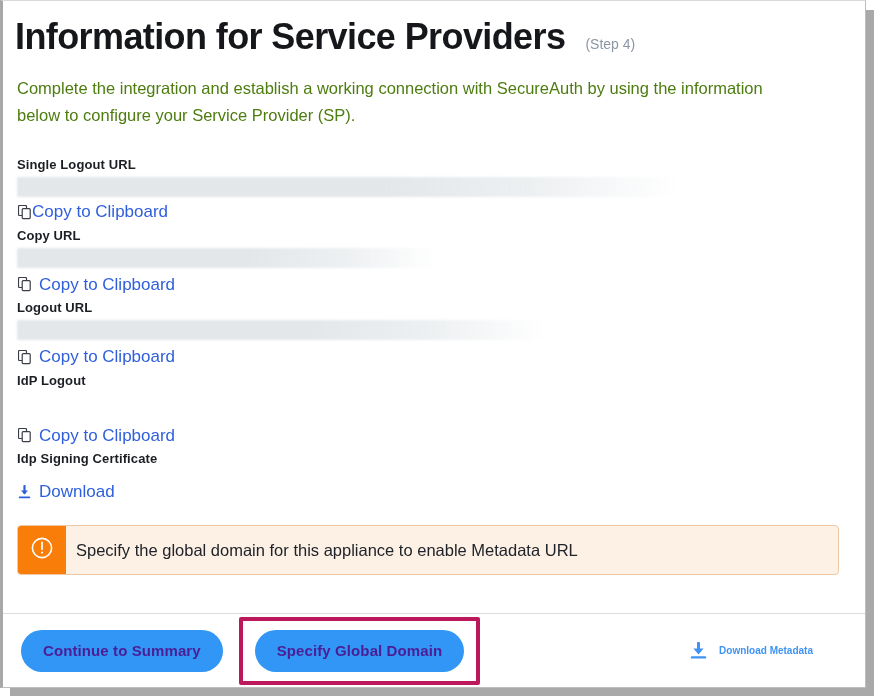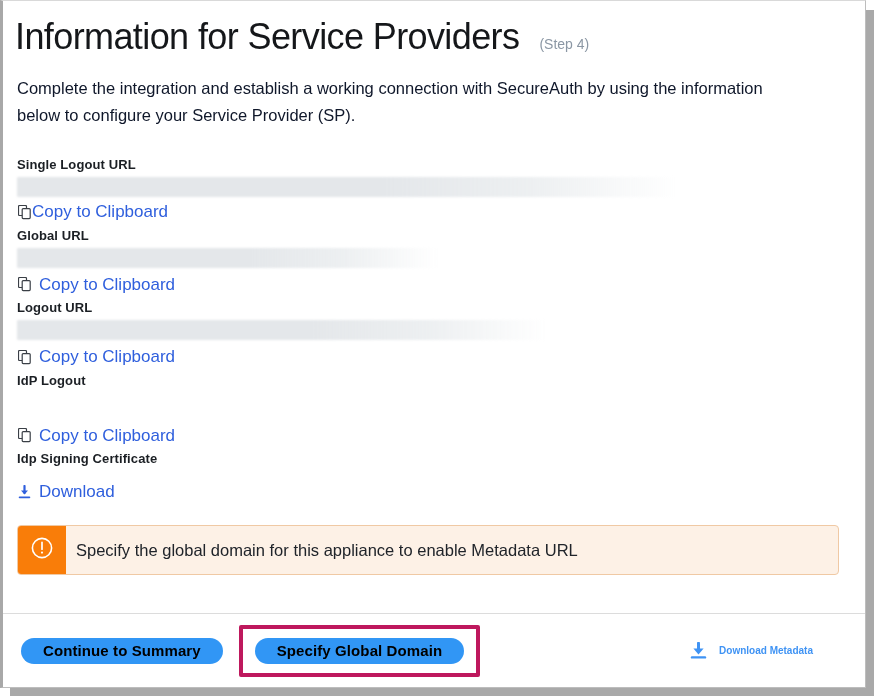--- a/index.html
+++ b/index.html
@@ -45,39 +45,39 @@
 
   
   .page-header {
     display: flex;
     align-items: baseline;
     padding-top: 14px;
     margin-left: -2px;
   }
   .page-title {
     font-size: 36px;
-    font-weight: 400;
+    font-weight: 700;
     color: #15171a;
     letter-spacing: -0.6px;
     line-height: 44px;
     white-space: nowrap;
   }
   .step-label {
     font-size: 14px;
     color: #8b97a4;
     margin-left: 20px;
     font-weight: 400;
     white-space: nowrap;
   }
 
   .page-subtitle {
     margin-top: 16px;
     font-size: 16.5px;
     line-height: 27px;
-    color: #0f172a;
+    color: #4d7c0f;
     max-width: 755px;
   }
 
   
   .fields { margin-top: 28px; }
   .field { margin-bottom: 4px; }
   .field-label {
     font-size: 13px;
     font-weight: 700;
     color: #1b1f24;
@@ -170,25 +170,25 @@
     top: 613px;
     bottom: 0;
     display: flex;
     align-items: center;
     padding: 0 14px;
   }
   .btn {
     border: none;
     border-radius: 22px;
     background: #3196f5;
-    color: #000000;
+    color: #4c1d95;
     font-family: "Liberation Sans", sans-serif;
     font-size: 15px;
     font-weight: 700;
-    height: 26px;
+    height: 42px;
     padding: 0 22px;
     cursor: pointer;
     white-space: nowrap;
     letter-spacing: 0.1px;
   }
   .btn-primary { margin-left: 4px; }
 
   .highlight-box {
     position: relative;
     margin-left: 16px;
@@ -243,21 +243,21 @@
               <svg width="14" height="15" viewBox="0 0 14 15">
                 <rect x="0.5" y="0.5" width="8" height="10" rx="1" fill="none" stroke="#3a3f46" stroke-width="1.2"></rect>
                 <rect x="4.2" y="3.6" width="8" height="10" rx="1" fill="#ffffff" stroke="#3a3f46" stroke-width="1.2"></rect>
               </svg>
             </span>
             <span>Copy to Clipboard</span>
           </a>
         </div>
 
         <div class="field">
-          <div class="field-label">Global URL</div>
+          <div class="field-label">Copy URL</div>
           <div class="field-value" style="width:420px"></div>
           <a class="action-link">
             <span class="ico">
               <svg width="14" height="15" viewBox="0 0 14 15">
                 <rect x="0.5" y="0.5" width="8" height="10" rx="1" fill="none" stroke="#3a3f46" stroke-width="1.2"></rect>
                 <rect x="4.2" y="3.6" width="8" height="10" rx="1" fill="#ffffff" stroke="#3a3f46" stroke-width="1.2"></rect>
               </svg>
             </span>
             <span>Copy to Clipboard</span>
           </a>

